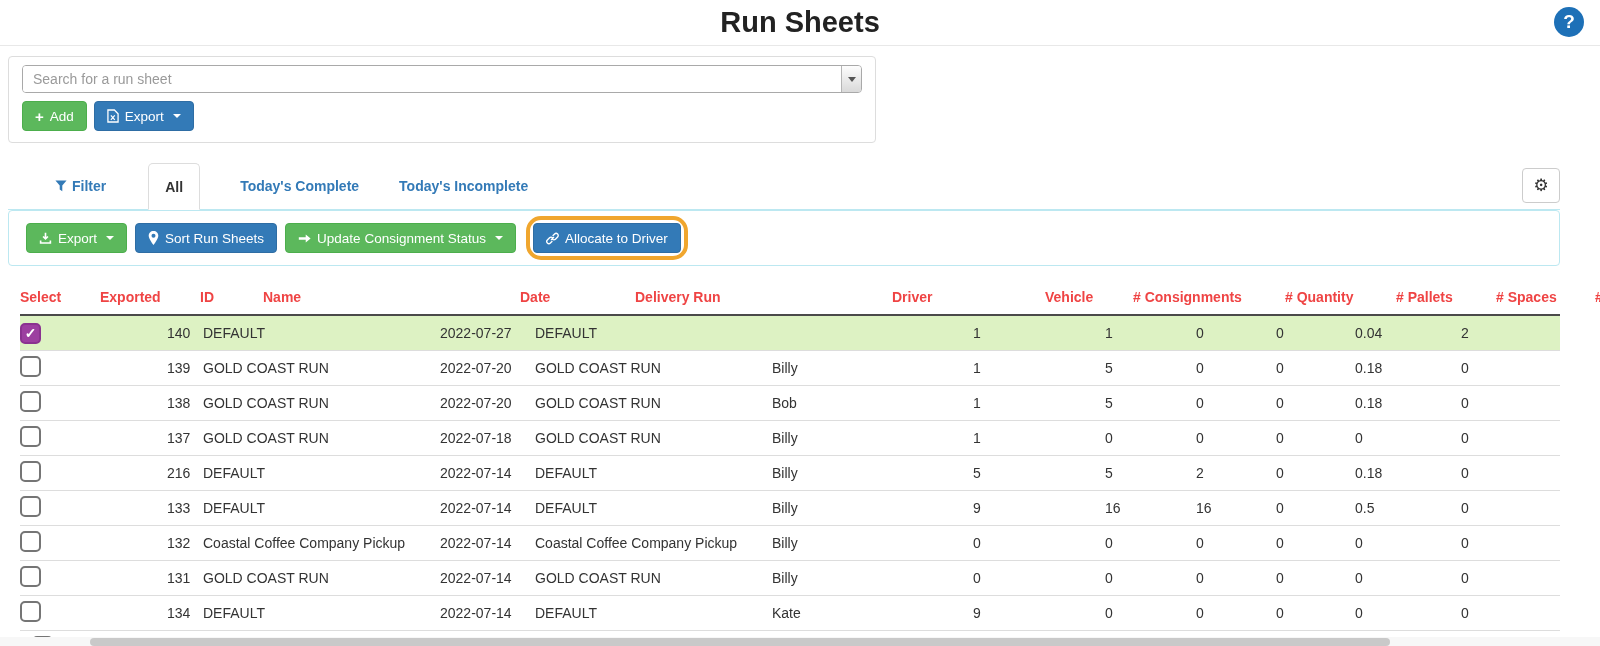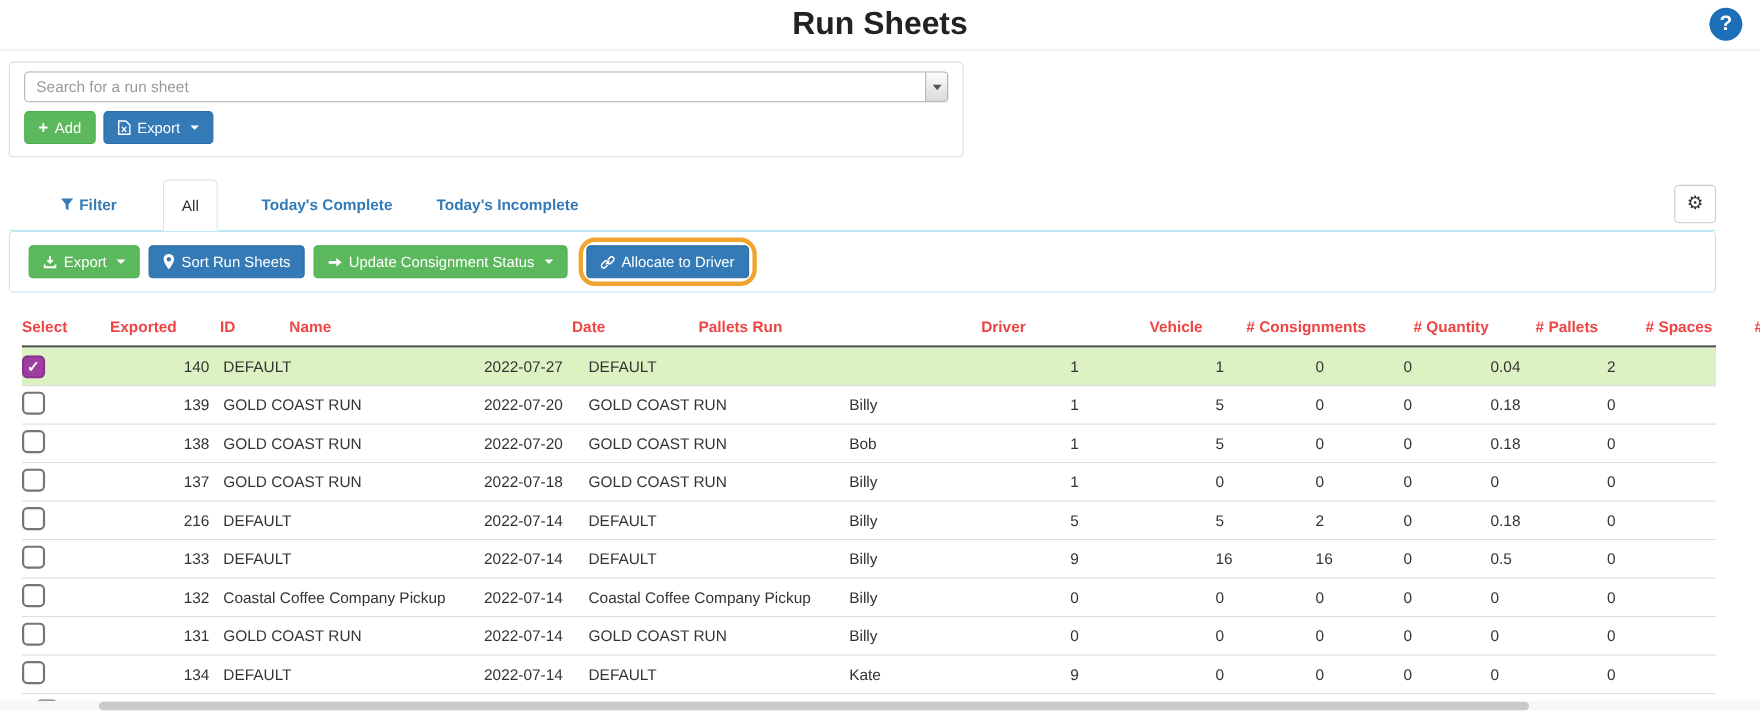--- a/index.html
+++ b/index.html
@@ -34,21 +34,21 @@
   .caret-down { width: 0; height: 0; border-left: 4px solid transparent; border-right: 4px solid transparent;
     border-top: 4px solid #fff; margin-left: 3px; }
   .plus-glyph { font-weight: bold; font-size: 15px; line-height: 1; }
 
   
   .tabs { display: flex; margin-top: 20px; height: 47px; border-bottom: 1px solid #bce8f1; position: relative; }
   .filter-link { align-self: center; margin-left: 47px; color: #337ab7; font-weight: bold; font-size: 14px;
     display: inline-flex; align-items: center; gap: 5px; cursor: pointer; }
   .tab-active { margin-left: 42px; margin-bottom: -1px; background: #fff; border: 1px solid #ddd;
     border-bottom: 1px solid #fff; border-radius: 5px 5px 0 0; padding: 0 16px; display: flex; align-items: center;
-    font-weight: normal; color: #333; font-size: 14px; cursor: pointer; }
+    font-weight: bold; color: #333; font-size: 14px; cursor: pointer; }
   .tab-link { align-self: center; margin-left: 40px; color: #337ab7; font-weight: bold; font-size: 14px; cursor: pointer; }
   .gear-btn { margin-left: auto; margin-top: 5px; width: 38px; height: 35px; border: 1px solid #ccc; border-radius: 4px;
     background: #fff; display: flex; align-items: center; justify-content: center; cursor: pointer; }
   .gear-glyph { font-family: "DejaVu Sans", sans-serif; font-size: 17px; color: #333; line-height: 1; }
 
   
   .actions-panel { border: 1px solid #bce8f1; border-radius: 4px; min-height: 56px; display: flex;
     align-items: center; padding-left: 17px; }
   .actions-panel .btn { margin-right: 8px; }
   .ring { border: 4px solid #f0a62e; border-radius: 15px; padding: 3px; display: inline-flex; margin-left: 2px; }
@@ -175,21 +175,21 @@
     </span>
   </div>
 
   <div class="table">
     <div class="grid-row thead">
       <div class="cell">Select</div>
       <div class="cell">Exported</div>
       <div class="cell">ID</div>
       <div class="cell">Name</div>
       <div class="cell">Date</div>
-      <div class="cell">Pallets Run</div>
+      <div class="cell">Delivery Run</div>
       <div class="cell">Driver</div>
       <div class="cell">Vehicle</div>
       <div class="cell"># Consignments</div>
       <div class="cell"># Quantity</div>
       <div class="cell"># Pallets</div>
       <div class="cell"># Spaces</div>
       <div class="cell"># Cubic (m³)</div>
       <div class="cell"># Weight (lb)</div>
     </div>
     <div id="table-body">

